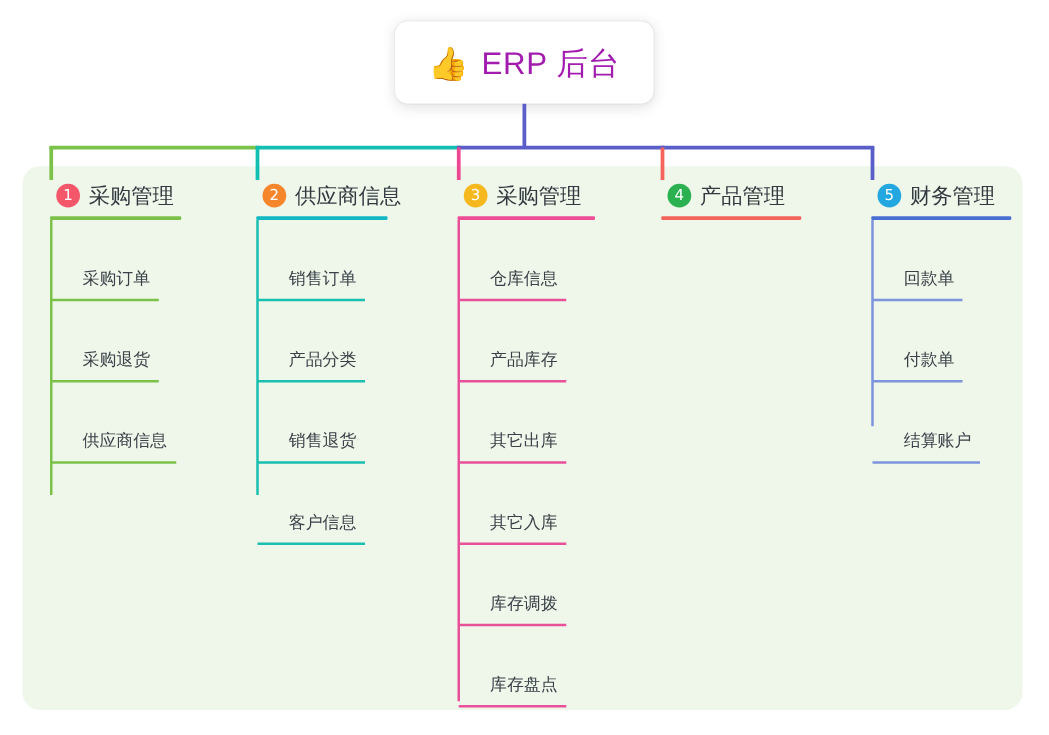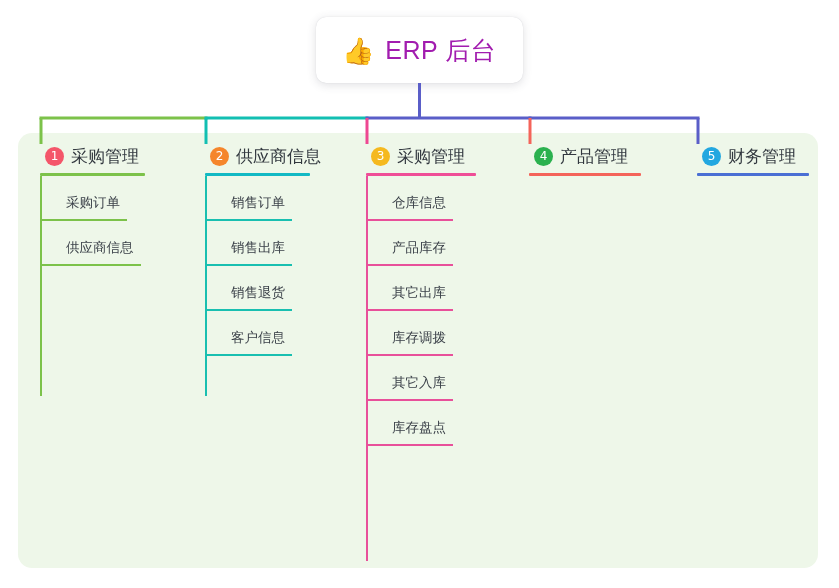--- a/index.html
+++ b/index.html
@@ -109,21 +109,21 @@
     margin-top: 5px;
     border-radius: 1px;
   }
 
   .items {
     position: relative;
     margin-top: 0;
   }
   .item {
     position: relative;
-    height: 45px;
+    height: 65px;
     box-sizing: border-box;
   }
   .item-label {
     position: absolute;
     left: 26px;
     bottom: 9px;
     font-size: 13.5px;
     color: #3b4149;
     white-space: nowrap;
   }
@@ -174,39 +174,43 @@
           <span class="col-title">采购管理</span>
         </div>
         <div class="col-underline" style="background: rgb(124, 194, 74); width: 105px;"></div>
         <div class="items">
           <div class="spine" style="background: rgb(124, 194, 74); height: 220px;"></div>
           <div class="item">
             <span class="item-label">采购订单</span>
             <div class="item-underline" style="background: rgb(124, 194, 74); width: 86px;"></div>
           </div>
           <div class="item">
+            <span class="item-label">采购退货</span>
+            <div class="item-underline" style="background: rgb(124, 194, 74); width: 86px;"></div>
+          </div>
+          <div class="item">
             <span class="item-label">供应商信息</span>
             <div class="item-underline" style="background: rgb(124, 194, 74); width: 100px;"></div>
           </div>
         </div>
       </div>
       <div class="column" style="left: 205px;">
         <div class="col-header">
           <span class="badge" style="background: rgb(245, 134, 44);">2</span>
           <span class="col-title">供应商信息</span>
         </div>
         <div class="col-underline" style="background: rgb(18, 185, 196); width: 105px;"></div>
         <div class="items">
           <div class="spine" style="background: rgb(25, 191, 176); height: 220px;"></div>
           <div class="item">
             <span class="item-label">销售订单</span>
             <div class="item-underline" style="background: rgb(25, 191, 176); width: 86px;"></div>
           </div>
           <div class="item">
-            <span class="item-label">销售出库</span>
+            <span class="item-label">产品分类</span>
             <div class="item-underline" style="background: rgb(25, 191, 176); width: 86px;"></div>
           </div>
           <div class="item">
             <span class="item-label">销售退货</span>
             <div class="item-underline" style="background: rgb(25, 191, 176); width: 86px;"></div>
           </div>
           <div class="item">
             <span class="item-label">客户信息</span>
             <div class="item-underline" style="background: rgb(25, 191, 176); width: 86px;"></div>
           </div>
@@ -226,25 +230,25 @@
           </div>
           <div class="item">
             <span class="item-label">产品库存</span>
             <div class="item-underline" style="background: rgb(232, 80, 154); width: 86px;"></div>
           </div>
           <div class="item">
             <span class="item-label">其它出库</span>
             <div class="item-underline" style="background: rgb(232, 80, 154); width: 86px;"></div>
           </div>
           <div class="item">
+            <span class="item-label">其它入库</span>
+            <div class="item-underline" style="background: rgb(232, 80, 154); width: 86px;"></div>
+          </div>
+          <div class="item">
             <span class="item-label">库存调拨</span>
-            <div class="item-underline" style="background: rgb(232, 80, 154); width: 86px;"></div>
-          </div>
-          <div class="item">
-            <span class="item-label">其它入库</span>
             <div class="item-underline" style="background: rgb(232, 80, 154); width: 86px;"></div>
           </div>
           <div class="item">
             <span class="item-label">库存盘点</span>
             <div class="item-underline" style="background: rgb(232, 80, 154); width: 86px;"></div>
           </div>
         </div>
       </div>
       <div class="column" style="left: 529px;">
         <div class="col-header">
@@ -252,16 +256,31 @@
           <span class="col-title">产品管理</span>
         </div>
         <div class="col-underline" style="background: rgb(244, 100, 90); width: 112px;"></div>
       </div>
       <div class="column" style="left: 697px;">
         <div class="col-header">
           <span class="badge" style="background: rgb(34, 167, 224);">5</span>
           <span class="col-title">财务管理</span>
         </div>
         <div class="col-underline" style="background: rgb(74, 111, 212); width: 112px;"></div>
+        <div class="items">
+          <div class="spine" style="background: rgb(126, 148, 220); height: 165px;"></div>
+          <div class="item">
+            <span class="item-label">回款单</span>
+            <div class="item-underline" style="background: rgb(126, 148, 220); width: 72px;"></div>
+          </div>
+          <div class="item">
+            <span class="item-label">付款单</span>
+            <div class="item-underline" style="background: rgb(126, 148, 220); width: 72px;"></div>
+          </div>
+          <div class="item">
+            <span class="item-label">结算账户</span>
+            <div class="item-underline" style="background: rgb(126, 148, 220); width: 86px;"></div>
+          </div>
+        </div>
       </div>
     </div>
 
 </div>
 
 </body></html>

